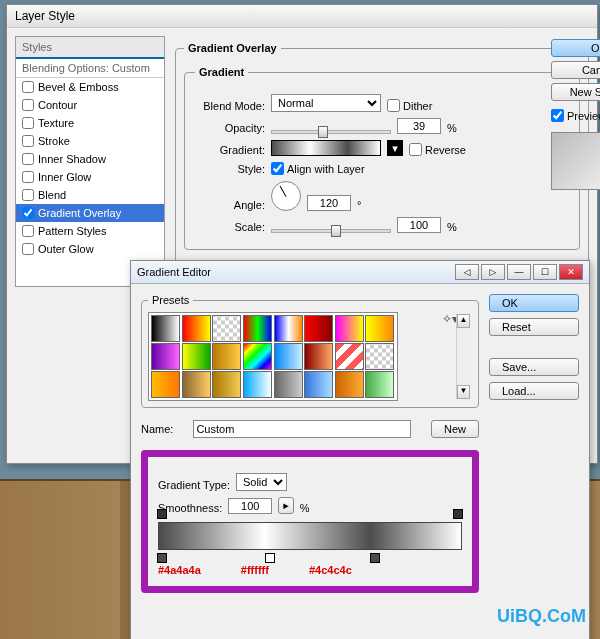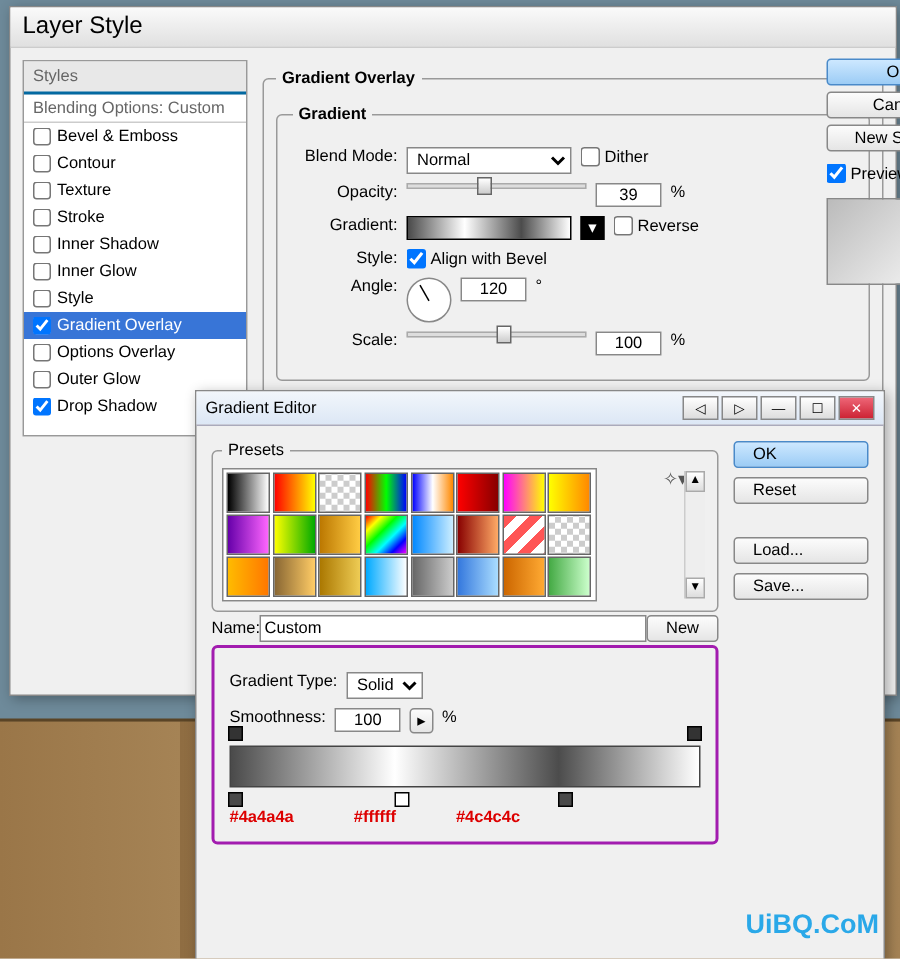--- a/index.html
+++ b/index.html
@@ -1,32 +1,32 @@
 <!DOCTYPE html>
 <html><head>
 <meta charset="utf-8">
 <style>
 *{box-sizing:border-box;margin:0;padding:0;font-family:Tahoma,Arial,sans-serif;font-size:11px}
 body{width:600px;height:639px;background:linear-gradient(to bottom,#6e8a9a 0%,#6e8a9a 75%,#8b6f47 75%,#a07d4f 100%);overflow:hidden;position:relative}
 .wood{position:absolute;bottom:0;left:0;right:0;height:160px;background:repeating-linear-gradient(90deg,#9a7648 0,#a58355 120px,#8f6d42 120px,#9a7648 240px);border-top:2px solid #5a4426}
 .win{position:absolute;background:#f0f0f0;border:1px solid #888;box-shadow:2px 2px 8px rgba(0,0,0,.3)}
 .layer-style{left:6px;top:4px;width:592px;height:460px}
-.titlebar{background:linear-gradient(#fafafa,#e0e0e0);padding:4px 8px;border-bottom:1px solid #ccc;font-size:16px}
+.titlebar{background:linear-gradient(#fafafa,#e0e0e0);padding:4px 8px;border-bottom:1px solid #ccc;font-size:12px}
 .ls-body{display:flex;padding:8px;gap:10px}
 .styles-panel{width:150px;border:1px solid #999;background:#fff}
 .styles-hdr{background:#e8e8e8;padding:4px 6px;border-bottom:2px solid #0369a1;color:#666}
 .st-item{padding:3px 6px;display:flex;align-items:center;gap:4px;cursor:pointer}
 .st-item.sub{}
 .st-item.sel{background:#3875d7;color:#fff}
 .st-item input{width:12px;height:12px}
 .go-panel{flex:1;border:1px solid #999;border-radius:4px;padding:8px;position:relative;margin-top:6px}
 .go-panel legend{padding:0 4px;font-weight:bold}
 .go-inner{border:1px solid #999;border-radius:4px;padding:10px;margin-top:4px;position:relative}
 .go-inner legend{padding:0 4px;font-weight:bold}
-.row{display:flex;align-items:flex-start;margin:6px 0;gap:6px}
+.row{display:flex;align-items:flex-end;margin:6px 0;gap:6px}
 .row label{width:70px;text-align:right}
 select{border:1px solid #888;padding:1px 2px;background:#fff;height:18px}
 .slider{flex:1;height:4px;background:#ddd;border:1px solid #aaa;position:relative;max-width:120px}
 .slider .thumb{position:absolute;width:10px;height:12px;background:linear-gradient(#fff,#ccc);border:1px solid #666;top:-5px}
 .numbox{width:44px;border:1px solid #888;text-align:center;padding:1px;background:#fff}
 .chk{display:flex;align-items:center;gap:3px}
 .grad-prev{width:110px;height:16px;background:linear-gradient(90deg,#4a4a4a 0%,#fff 35%,#4c4c4c 70%,#fff 100%);border:1px solid #000}
 .grad-dd{width:16px;height:16px;border:1px solid #000;background:#000;color:#fff;text-align:center;line-height:14px}
 .angle-ctrl{width:30px;height:30px;border:1px solid #888;border-radius:50%;position:relative;background:#fff}
 .angle-ctrl::after{content:'';position:absolute;width:12px;height:1px;background:#000;top:50%;left:50%;transform:rotate(-120deg);transform-origin:left}
@@ -42,23 +42,23 @@
 .winbtn{width:24px;height:16px;border:1px solid #888;background:linear-gradient(#fff,#ddd);font-size:9px;text-align:center;line-height:14px}
 .winbtn.close{background:linear-gradient(#e67,#c23);color:#fff}
 .ged-body{padding:10px;display:flex;gap:10px}
 .ged-left{flex:1}
 .presets-box{border:1px solid #999;border-radius:4px;padding:6px;position:relative}
 .presets-box legend{padding:0 4px}
 .preset-grid{display:grid;grid-template-columns:repeat(8,1fr);gap:1px;width:250px;border:1px solid #888;padding:2px;background:#fff;max-height:120px;overflow:hidden}
 .sw{width:29px;height:27px;border:1px solid #666}
 .ged-right{width:90px;display:flex;flex-direction:column;gap:6px}
 .ged-right .btn{width:100%}
-.name-row{display:flex;align-items:center;gap:0;margin:2px 0}
+.name-row{display:flex;align-items:center;gap:20px;margin:12px 0}
 .name-row input[type=text]{flex:1;border:1px solid #888;padding:2px;background:#fff}
-.grad-edit{border:2px solid #a21caf;border-radius:4px;padding:10px;margin-top:2px}
+.grad-edit{border:7px solid #a21caf;border-radius:4px;padding:10px;margin-top:2px}
 .grad-bar{height:28px;background:linear-gradient(90deg,#4a4a4a 0%,#fff 35%,#4c4c4c 70%,#fff 100%);border:1px solid #444;margin:8px 0;position:relative}
 .stop{position:absolute;width:10px;height:10px;background:#4a4a4a;border:1px solid #000;bottom:-14px}
 .stop.top{bottom:auto;top:-14px;background:#333}
 .hex-row{display:flex;gap:40px;color:#d00;font-weight:bold;margin-top:14px}
 .watermark{position:absolute;right:10px;top:2px;color:#ccc;font-size:11px;opacity:.6;text-align:right}
 .uibq{position:absolute;right:14px;bottom:12px;color:#2aa8e8;font-weight:bold;font-size:18px}
 .gear{position:absolute;right:20px;top:6px;font-size:12px;color:#555}
 .scroll{position:absolute;right:2px;top:2px;bottom:2px;width:14px;background:#eee;border-left:1px solid #ccc}
 .scroll .sbtn{height:14px;background:linear-gradient(#fff,#ddd);border:1px solid #aaa;font-size:8px;text-align:center}
 </style>
@@ -94,37 +94,33 @@
           <div class="st-item">
             <input type="checkbox" style="">
             <span>Inner Shadow</span>
           </div>
           <div class="st-item">
             <input type="checkbox" style="">
             <span>Inner Glow</span>
           </div>
           <div class="st-item">
             <input type="checkbox" style="">
-            <span>Style</span>
+            <span>Blend</span>
           </div>
           <div class="st-item sel">
             <input type="checkbox" checked="" style="">
             <span>Gradient Overlay</span>
           </div>
           <div class="st-item">
             <input type="checkbox" style="">
-            <span>Options Overlay</span>
+            <span>Pattern Styles</span>
           </div>
           <div class="st-item">
             <input type="checkbox" style="">
             <span>Outer Glow</span>
-          </div>
-          <div class="st-item">
-            <input type="checkbox" checked="" style="">
-            <span>Drop Shadow</span>
           </div>
         </div>
   </div>
   <fieldset class="go-panel">
    <legend>Gradient Overlay</legend>
    <fieldset class="go-inner">
     <legend>Gradient</legend>
     <div class="row">
      <label>Blend Mode:</label>
      <select style="width:110px"><option>Normal</option></select>
@@ -147,21 +143,21 @@
      <div class="grad-dd">▾</div>
      <span class="chk">
               <input type="checkbox" style="">
               <span>Reverse</span>
             </span>
     </div>
     <div class="row">
      <label>Style:</label>
      <span class="chk">
               <input type="checkbox" checked="" style="">
-              <span>Align with Bevel</span>
+              <span>Align with Layer</span>
             </span>
     </div>
     <div class="row">
      <label>Angle:</label>
      <div class="angle-ctrl"></div>
      <input class="numbox" value="120" style="">
      <span>°</span>
     </div>
     <div class="row">
      <label>Scale:</label>
@@ -266,19 +262,19 @@
      <span>#4a4a4a</span>
      <span>#ffffff</span>
      <span>#4c4c4c</span>
     </div>
    </fieldset>
   </div>
   <div class="ged-right">
    <div class="btn primary" style="background:linear-gradient(#cde8ff,#9cccf5);border-color:#4a8ac9">OK</div>
    <div class="btn">Reset</div>
    <div style="height:10px"></div>
+   <div class="btn">Save...</div>
    <div class="btn">Load...</div>
-   <div class="btn">Save...</div>
   </div>
  </div>
 </div>
 
 <div class="uibq">UiBQ.CoM</div>
 
 </body></html>

